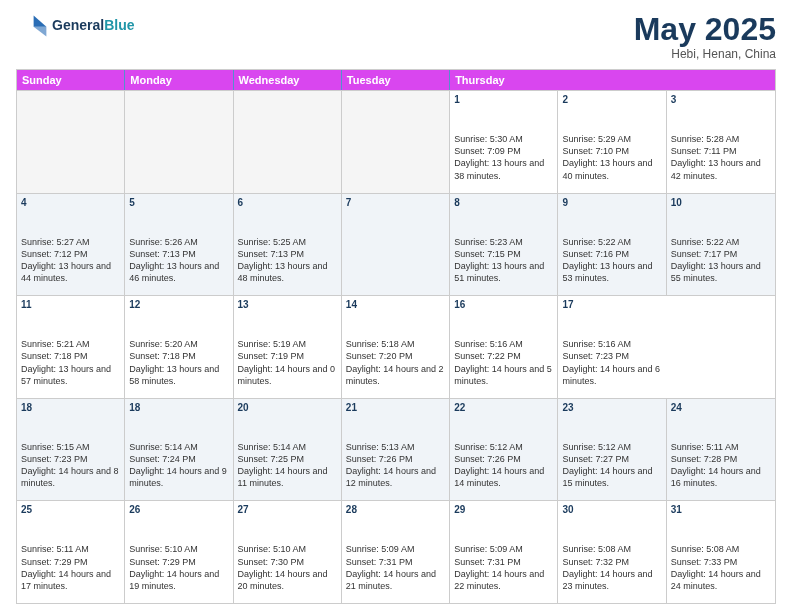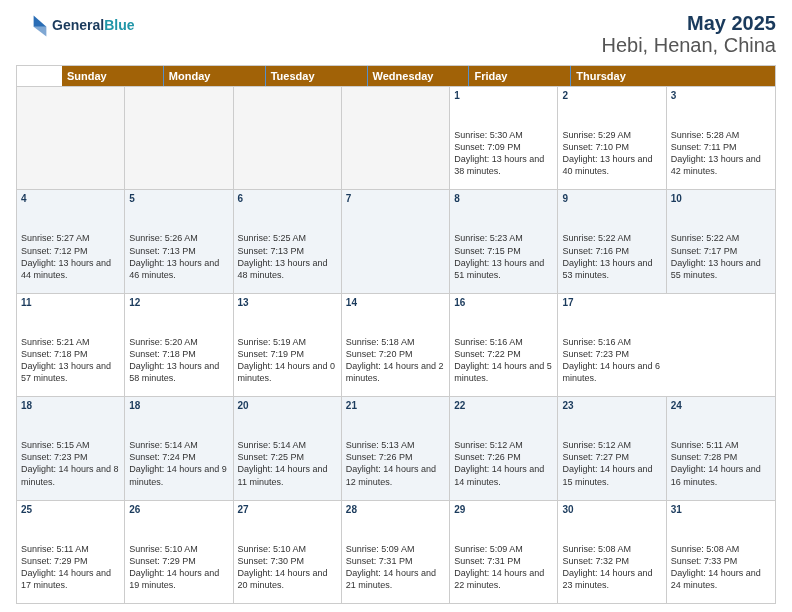--- a/index.html
+++ b/index.html
@@ -38,40 +38,39 @@
       color: #2196a8;
     }
     .logo-icon {
       width: 32px;
       height: 28px;
     }
     .title-block {
       text-align: right;
     }
     .main-title {
-      font-size: 20px;
+      font-size: 32px;
       font-weight: bold;
       color: #1a3a5c;
       line-height: 1.1;
     }
     .subtitle {
-      font-size: 20px;
+      font-size: 12px;
       color: #555;
     }
     .calendar {
       flex: 1;
       display: flex;
       flex-direction: column;
       border: 1px solid #ccc;
     }
     .cal-header {
       display: grid;
       grid-template-columns: repeat(7, 1fr);
-      background: #a16207;
-      margin-left: 45px;
+      background: #d946ef;
     }
     .cal-header-cell {
       color: #fff;
       font-size: 11px;
       font-weight: bold;
       padding: 4px 5px;
       border-right: 1px solid #5590cc;
     }
     .cal-header-cell:last-child { border-right: none; }
     .cal-body {
@@ -127,23 +126,22 @@
     <div class="title-block">
       <div class="main-title">May 2025</div>
       <div class="subtitle">Hebi, Henan, China</div>
     </div>
   </div>
 
   <div class="calendar">
     <div class="cal-header">
     <div class="cal-header-cell">Sunday</div>
         <div class="cal-header-cell">Monday</div>
+        <div class="cal-header-cell">Wednesday</div>
         <div class="cal-header-cell">Tuesday</div>
-        <div class="cal-header-cell">Wednesday</div>
-        <div class="cal-header-cell">Friday</div>
         <div class="cal-header-cell">Thursday</div>
       </div>
     <div class="cal-body">
     <div class="cal-row">
           <div class="cal-cell empty"></div>
           <div class="cal-cell empty"></div>
           <div class="cal-cell empty"></div>
           <div class="cal-cell empty"></div>
           <div class="cal-cell">
             <div class="day-num">1</div>

